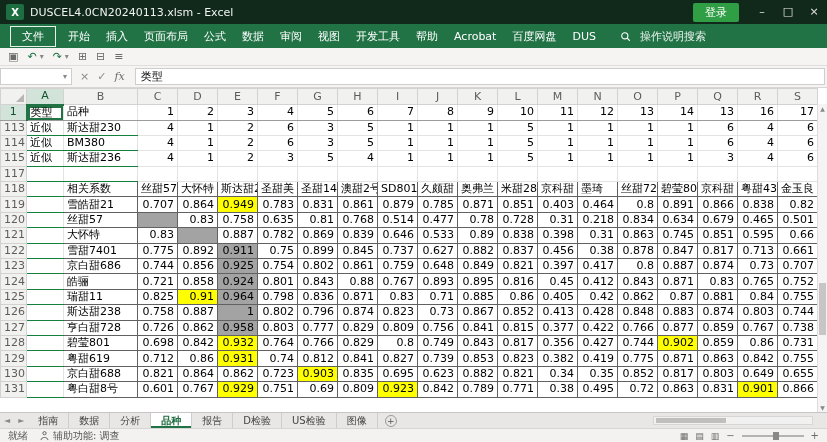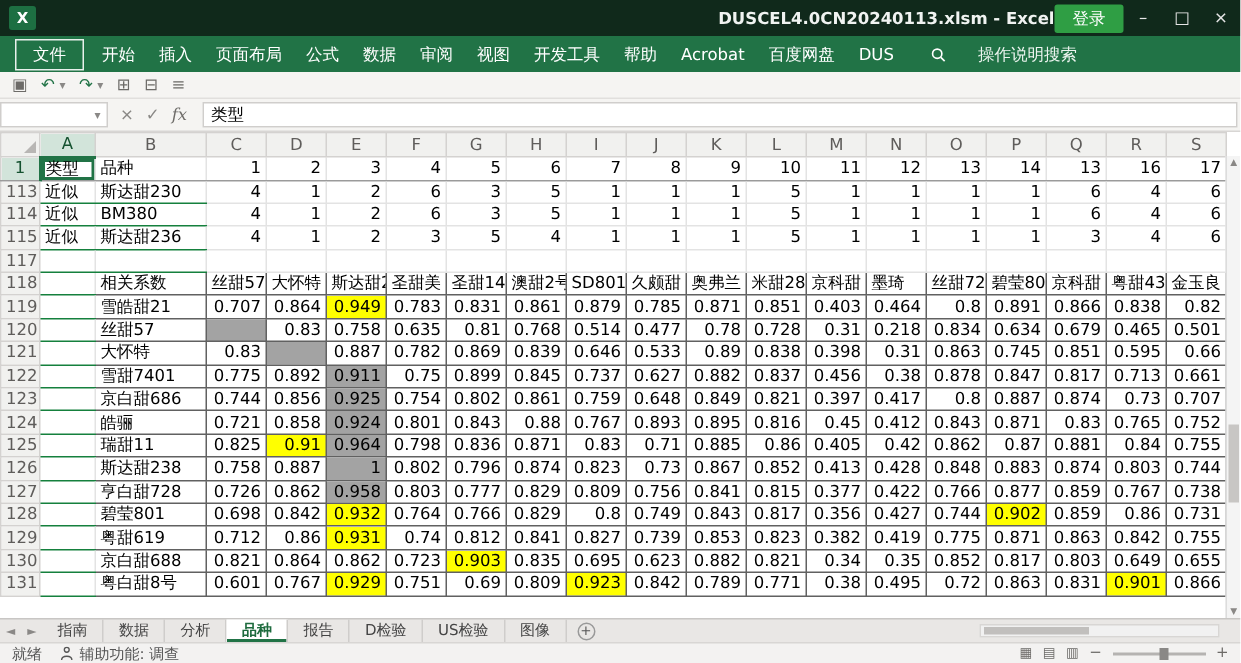--- a/index.html
+++ b/index.html
@@ -3,30 +3,30 @@
 <meta charset="utf-8">
 <style>
   * { box-sizing: border-box; margin: 0; padding: 0; }
   html,body { width: 827px; height: 442px; }
   body { font-family: "DejaVu Sans", "Liberation Sans", sans-serif; background:#fff; }
   #app { position:relative; width:827px; height:442px; display:flex; flex-direction:column; overflow:hidden; background:#fff; }
 
   
   .titlebar { height:24px; flex:0 0 24px; background:#10291b; color:#fff; display:flex; align-items:center; font-size:11px; }
   .logo { width:18px; height:16px; background:#1d6f42; color:#fff; font-size:10px; font-weight:bold; display:flex; align-items:center; justify-content:center; margin:0 6px; border-radius:2px; }
-  .t-title { flex:1; text-align:right; font-size:11px; color:#f0f3f1; white-space:nowrap; overflow:hidden;font-weight:bold; }
-  .signin { background:#2f9e44; color:#fff; padding:2px 12px; border-radius:2px; cursor:pointer; }
+  .t-title { flex:1; text-align:left; font-size:11px; color:#f0f3f1; white-space:nowrap; overflow:hidden; }
+  .signin { background:#2f9e44; color:#fff; padding:2px 12px; border-radius:2px; margin-right:10px; cursor:pointer; }
   .wc { width:26px; height:24px; line-height:24px; text-align:center; color:#e6e6e6; font-size:11px; cursor:pointer; }
 
   
   .ribbonbar { height:24px; flex:0 0 24px; background:#217346; color:#fff; display:flex; align-items:center; font-size:11px; }
   .filetab { border:1px solid rgba(255,255,255,.9); padding:2px 11px; margin:0 4px 0 10px; cursor:pointer; }
   .rtabs { display:flex; align-items:center; }
   .rtab { padding:4px 8px; cursor:pointer; white-space:nowrap; }
-  .rsearch { display:flex; align-items:center; gap:21px; margin-left:16px; color:#ecf4ef; cursor:text;text-align:center; }
+  .rsearch { display:flex; align-items:center; gap:9px; margin-left:16px; color:#ecf4ef; cursor:text;text-align:center; }
 
   
   .qatrow { height:18px; flex:0 0 18px; background:#f5f4f2; border-bottom:1px solid #e1dfdd; display:flex; align-items:center; gap:9px; padding-left:8px; font-size:11px; color:#217346; }
   .qatrow .gray { color:#6d6b68; }
   .qi { cursor:pointer; line-height:18px; }
   .qcaret { font-size:8px; color:#8a8886; margin-left:-6px; }
 
   
   .formulabar { height:22px; flex:0 0 22px; background:#f5f4f2; border-bottom:1px solid #d8d6d4; display:flex; align-items:stretch; font-size:11px; }
   .namebox { width:72px; background:#fff; border:1px solid #d0cecc; margin:2px 0 2px 0; padding:0 4px; display:flex; align-items:center; justify-content:space-between; }

